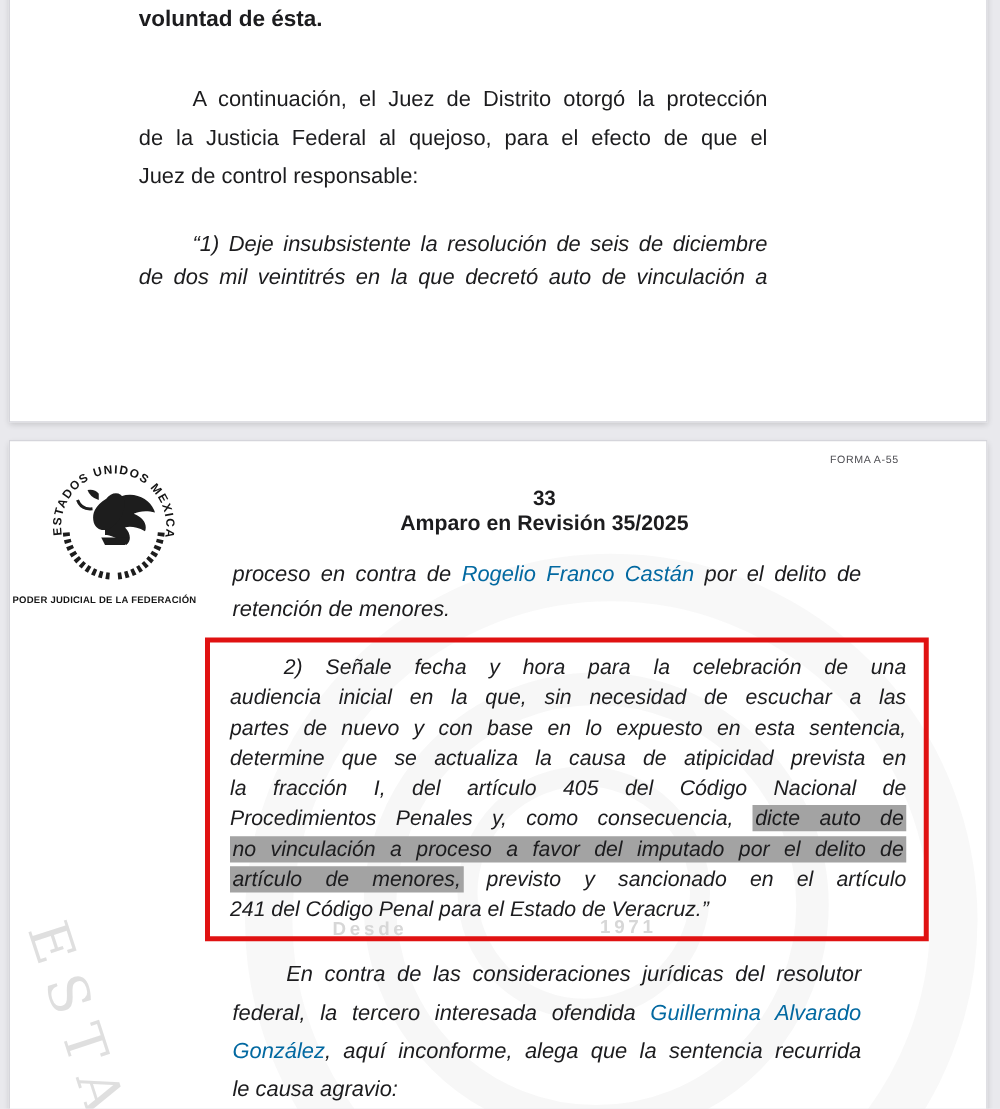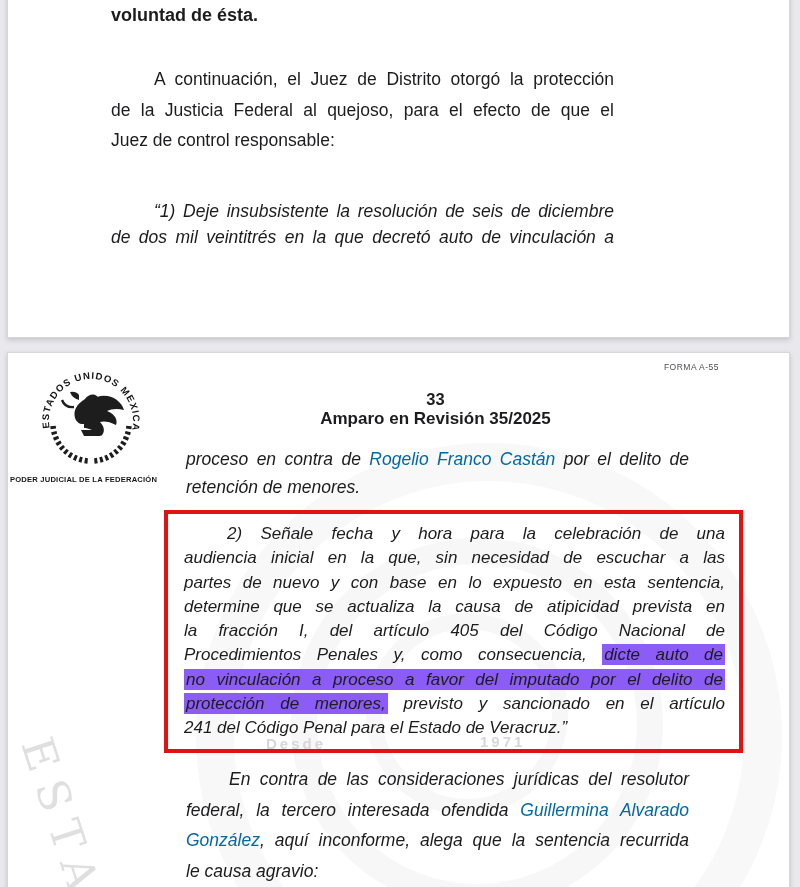--- a/index.html
+++ b/index.html
@@ -6,26 +6,26 @@
   .canvas{position:relative;width:800px;height:887px;overflow:hidden;background:#e9e9ed;
           font-family:"Liberation Sans","DejaVu Sans",sans-serif;color:#1c1c1e;padding-left:21px;}
   .page{position:absolute;background:#ffffff;border:1px solid #d5d5db;
         box-shadow:0 2px 5px rgba(0,0,0,0.16);}
   #page1{left:7px;width:781px;top:-12px;height:348px;}
   #page2{left:7px;width:781px;top:352px;height:570px;}
   .abs{position:absolute;}
   .jl{text-align:justify;text-align-last:justify;}
   .ll{text-align:left;}
   .red{color:#0369a1;}
-  .hl{background:#8b5cf6;padding:1px 2px;}
+  .hl{background:#a3a3a3;padding:1px 2px;}
   
   .p1-closing{top:16px;left:103px;right:175px;font-size:18px;font-weight:bold;}
   .p1-para{top:80px;left:103px;right:175px;font-size:17.5px;}
   .p1-para .row{height:30.5px;}
-  .p1-quote{top:196px;left:103px;right:175px;font-size:17.5px;font-style:italic;margin-top:16px;}
+  .p1-quote{top:196px;left:103px;right:175px;font-size:17.5px;font-style:italic;}
   .p1-quote .row{height:25.5px;}
   .indent{text-indent:43px;}
   
   .forma{top:9px;right:70px;font-size:8.5px;color:#4d4d52;letter-spacing:0.5px;}
   .pnum{top:37px;left:177px;width:501px;text-align:center;font-size:16.5px;font-weight:bold;}
   .ctitle{top:56px;left:177px;width:501px;text-align:center;font-size:17px;font-weight:bold;}
   
   .sealbox{top:11px;left:31px;width:104px;height:104px;}
   .sealcap{top:122px;left:2px;width:160px;text-align:left;font-size:7.6px;font-weight:bold;
            letter-spacing:0.2px;color:#161616;}
@@ -120,21 +120,21 @@
       </div>
 
       <div class="abs redbox">
         <div class="row jl indent">2) Señale fecha y hora para la celebración de una</div>
         <div class="row jl">audiencia inicial en la que, sin necesidad de escuchar a las</div>
         <div class="row jl">partes de nuevo y con base en lo expuesto en esta sentencia,</div>
         <div class="row jl">determine que se actualiza la causa de atipicidad prevista en</div>
         <div class="row jl">la fracción I, del artículo 405 del Código Nacional de</div>
         <div class="row jl"><span>Procedimientos Penales y, como consecuencia, </span><span class="hl">dicte auto de</span></div>
         <div class="row jl"><span class="hl">no vinculación a proceso a favor del imputado por el delito de</span></div>
-        <div class="row jl"><span class="hl">protección de menores,</span><span> previsto y sancionado en el artículo</span></div>
+        <div class="row jl"><span class="hl">artículo de menores,</span><span> previsto y sancionado en el artículo</span></div>
         <div class="row ll">241 del Código Penal para el Estado de Veracruz.”</div>
       </div>
 
       <div class="abs p2-encontra">
         <div class="row jl indent">En contra de las consideraciones jurídicas del resolutor</div>
         <div class="row jl"><span>federal, la tercero interesada ofendida </span><span class="red">Guillermina Alvarado</span></div>
         <div class="row jl"><span class="red">González</span><span>, aquí inconforme, alega que la sentencia recurrida</span></div>
         <div class="row ll">le causa agravio:</div>
       </div>
     </div>

